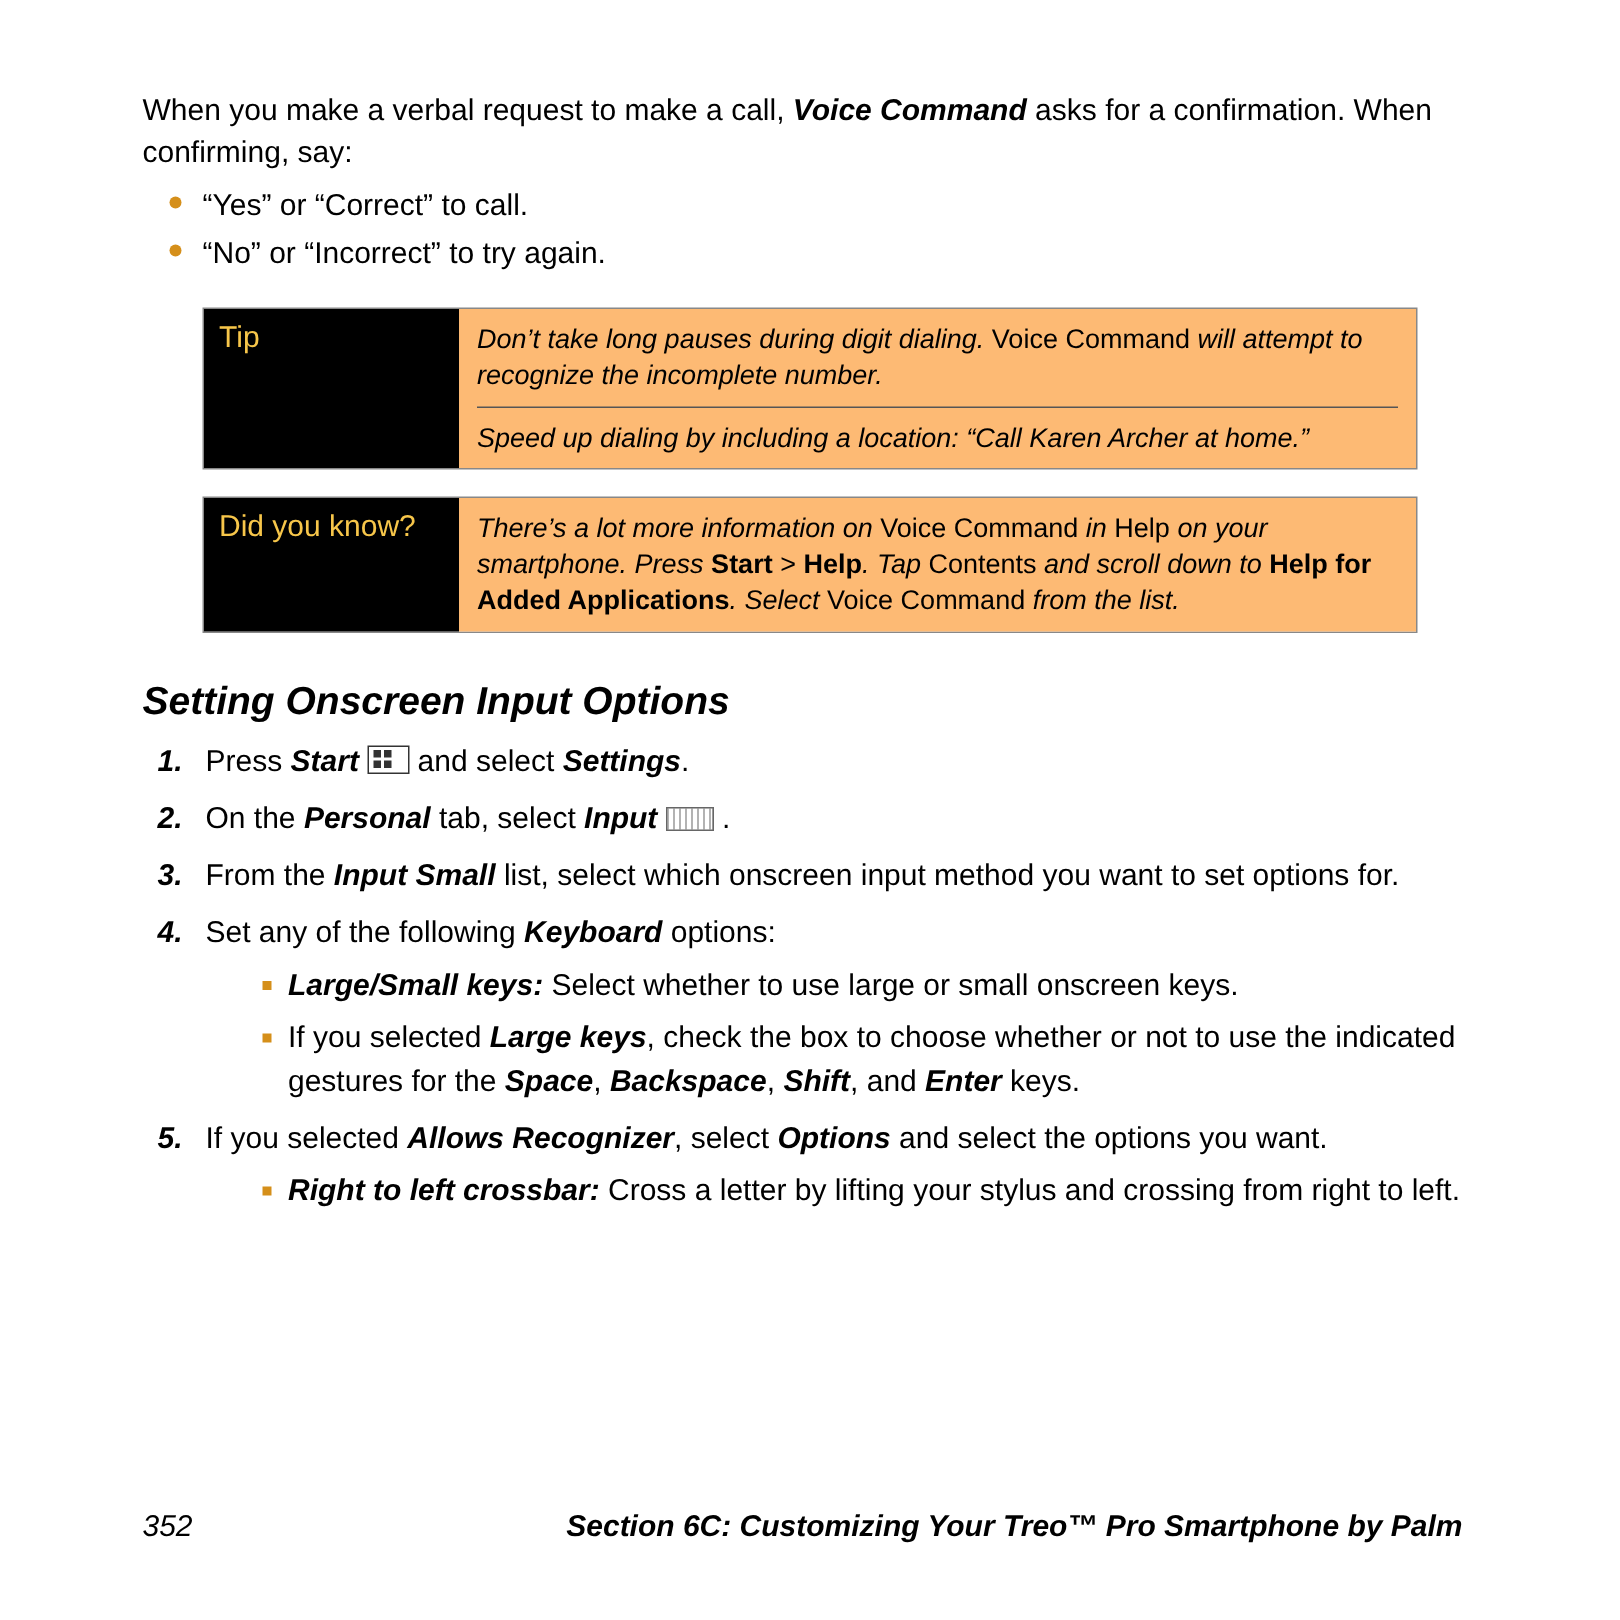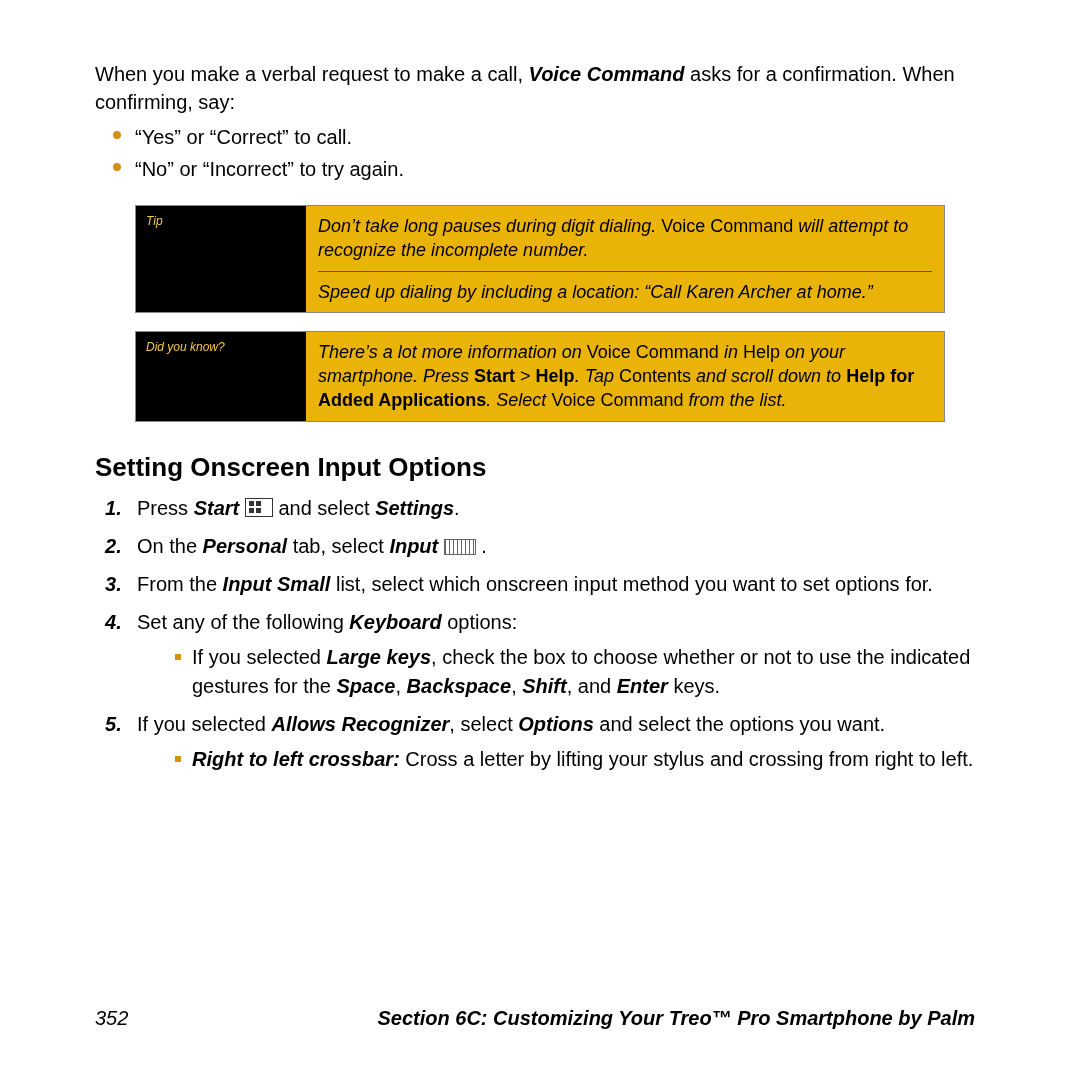--- a/index.html
+++ b/index.html
@@ -44,45 +44,45 @@
   }
 
   .callout {
     display: flex;
     margin: 18px 40px 14px 40px;
     border: 1px solid #888;
   }
   .callout .label {
     background: #000;
     color: #f7c64a;
-    font-style: italic;
-    font-size: 12px;
+    font-size: 20px;
     width: 150px;
     flex-shrink: 0;
     padding: 8px 10px;
   }
   .callout .body {
-    background: #eab308;
+    background: #fdba74;
     flex: 1;
     font-size: 18px;
     font-style: italic;
     line-height: 1.35;
   }
   .callout .body .row {
     padding: 8px 12px;
   }
   .callout .body hr {
     border: none;
     border-top: 1px solid #555;
     margin: 0 12px;
   }
   .callout .body .nobold-upright { font-style: normal; }
   .callout .body .roman-bold { font-style: normal; font-weight: bold; }
 
   h2.section {
+    font-style: italic;
     font-weight: bold;
     font-size: 26px;
     margin: 30px 0 10px 0;
   }
 
   ol.steps {
     list-style: none;
     padding: 0;
     margin: 0;
     counter-reset: step;
@@ -220,20 +220,23 @@
       <span>On the </span><span class="bi-strong">Personal</span><span> tab, select </span><span class="bi-strong">Input</span>
       <span class="icon-input"></span><span> .</span>
     </li>
     <li>
       <span>From the </span><span class="bi-strong">Input Small</span><span> list, select which onscreen input method you want to set options for.</span>
     </li>
     <li>
       <span>Set any of the following </span><span class="bi-strong">Keyboard</span><span> options:</span>
       <ul class="sub">
         <li>
+          <span class="bi-strong">Large/Small keys:</span><span> Select whether to use large or small onscreen keys.</span>
+        </li>
+        <li>
           <span>If you selected </span><span class="bi-strong">Large keys</span><span>, check the box to choose whether or not to use the indicated gestures for the </span><span class="bi-strong">Space</span><span>, </span><span class="bi-strong">Backspace</span><span>, </span><span class="bi-strong">Shift</span><span>, and </span><span class="bi-strong">Enter</span><span> keys.</span>
         </li>
       </ul>
     </li>
     <li>
       <span>If you selected </span><span class="bi-strong">Allows Recognizer</span><span>, select </span><span class="bi-strong">Options</span><span> and select the options you want.</span>
       <ul class="sub">
         <li>
           <span class="bi-strong">Right to left crossbar:</span><span> Cross a letter by lifting your stylus and crossing from right to left.</span>
         </li>

